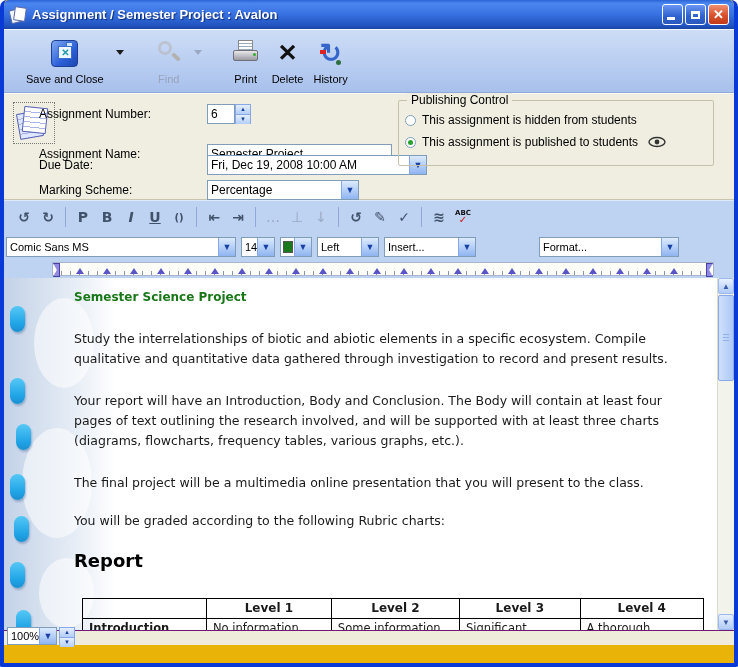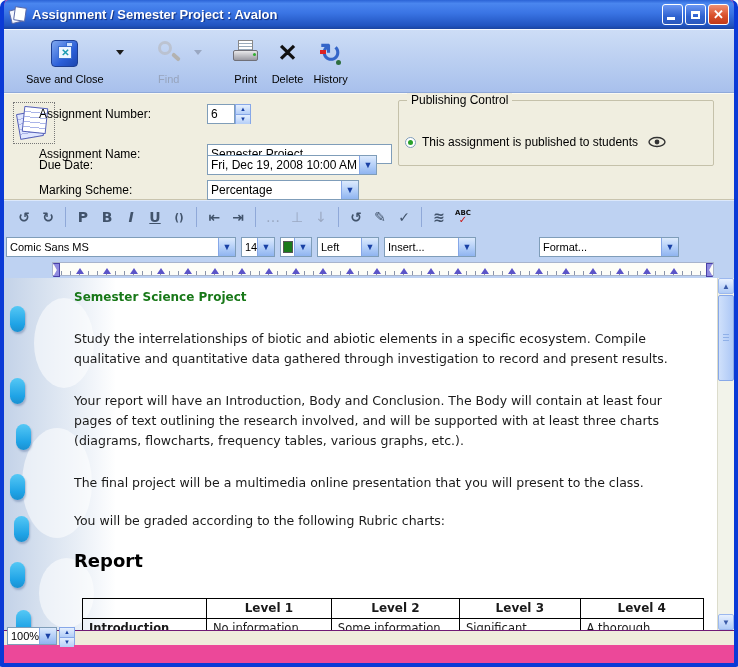--- a/index.html
+++ b/index.html
@@ -1,20 +1,20 @@
 <!DOCTYPE html>
 <html><head>
 <meta charset="utf-8">
 <style>
   * { margin:0; padding:0; box-sizing:border-box; }
   html,body { width:738px; height:667px; overflow:hidden; background:#fff;
     font-family:"Liberation Sans", sans-serif; }
   .window { position:relative; width:738px; height:667px;
     border:4px solid #0a3ad6; border-top:none; border-radius:7px 7px 2px 2px;
-    background:#ec4899; overflow:hidden; }
+    background:#eab308; overflow:hidden; }
 
   
   .titlebar { height:29px; background:linear-gradient(180deg,#2b63d6 0%,#4a86ef 12%,#3a74e4 45%,#2154c0 88%,#1a44a0 100%);
     display:flex; align-items:center; padding:0 5px; border-radius:5px 5px 0 0; }
   .title-icon { width:18px; height:18px; position:relative; margin-right:5px; flex:none; }
   .title-icon .pg { position:absolute; width:12px; height:14px; background:#f4f6ff; border:1px solid #5a6aa8; border-radius:1px; }
   .title-icon .pg.p1 { left:1px; top:3px; transform:rotate(-14deg); }
   .title-icon .pg.p2 { left:5px; top:1px; transform:rotate(8deg); background:#fff; }
   .title-text { color:#fff; font-weight:bold; font-size:13px; text-shadow:1px 1px 1px #0c2a78;
     flex:1; white-space:nowrap; overflow:hidden; }
@@ -256,39 +256,43 @@
           <span>▲</span>
           <span>▼</span>
         </div>
     </div>
     <div class="frow" style="top:50px;">
       <span class="flabel">Assignment Name:</span>
       <div class="tfield" style="width:185px;">Semester Project</div>
     </div>
     <div class="frow" style="top:61px;">
       <span class="flabel">Due Date:</span>
-      <div class="tfield combo" style="width:170px;">
+      <div class="tfield combo" style="width:220px;">
         <span>Fri, Dec 19, 2008 10:00 AM</span>
         <div class="combo-btn">
             <span class="chev">▼</span>
           </div>
       </div>
     </div>
     <div class="frow" style="top:86px;">
       <span class="flabel">Marking Scheme:</span>
       <div class="tfield combo" style="width:152px;">
         <span>Percentage</span>
         <div class="combo-btn">
             <span class="chev">▼</span>
           </div>
       </div>
     </div>
 
     <div class="pubgroup">
       <span class="legend">Publishing Control</span>
+      <div class="radio-row" style="top:12px;">
+        <span class="radio"></span>
+        <span>This assignment is hidden from students</span>
+      </div>
       <div class="radio-row" style="top:34px;">
         <span class="radio sel"></span>
         <span>This assignment is published to students</span>
         <svg class="eye" width="18" height="12" viewBox="0 0 18 12">
           <ellipse cx="9" cy="6" rx="8" ry="4.5" fill="none" stroke="#333" stroke-width="1.4"></ellipse>
           <circle cx="9" cy="6" r="2.4" fill="#333"></circle>
         </svg>
       </div>
     </div>
   </div>

